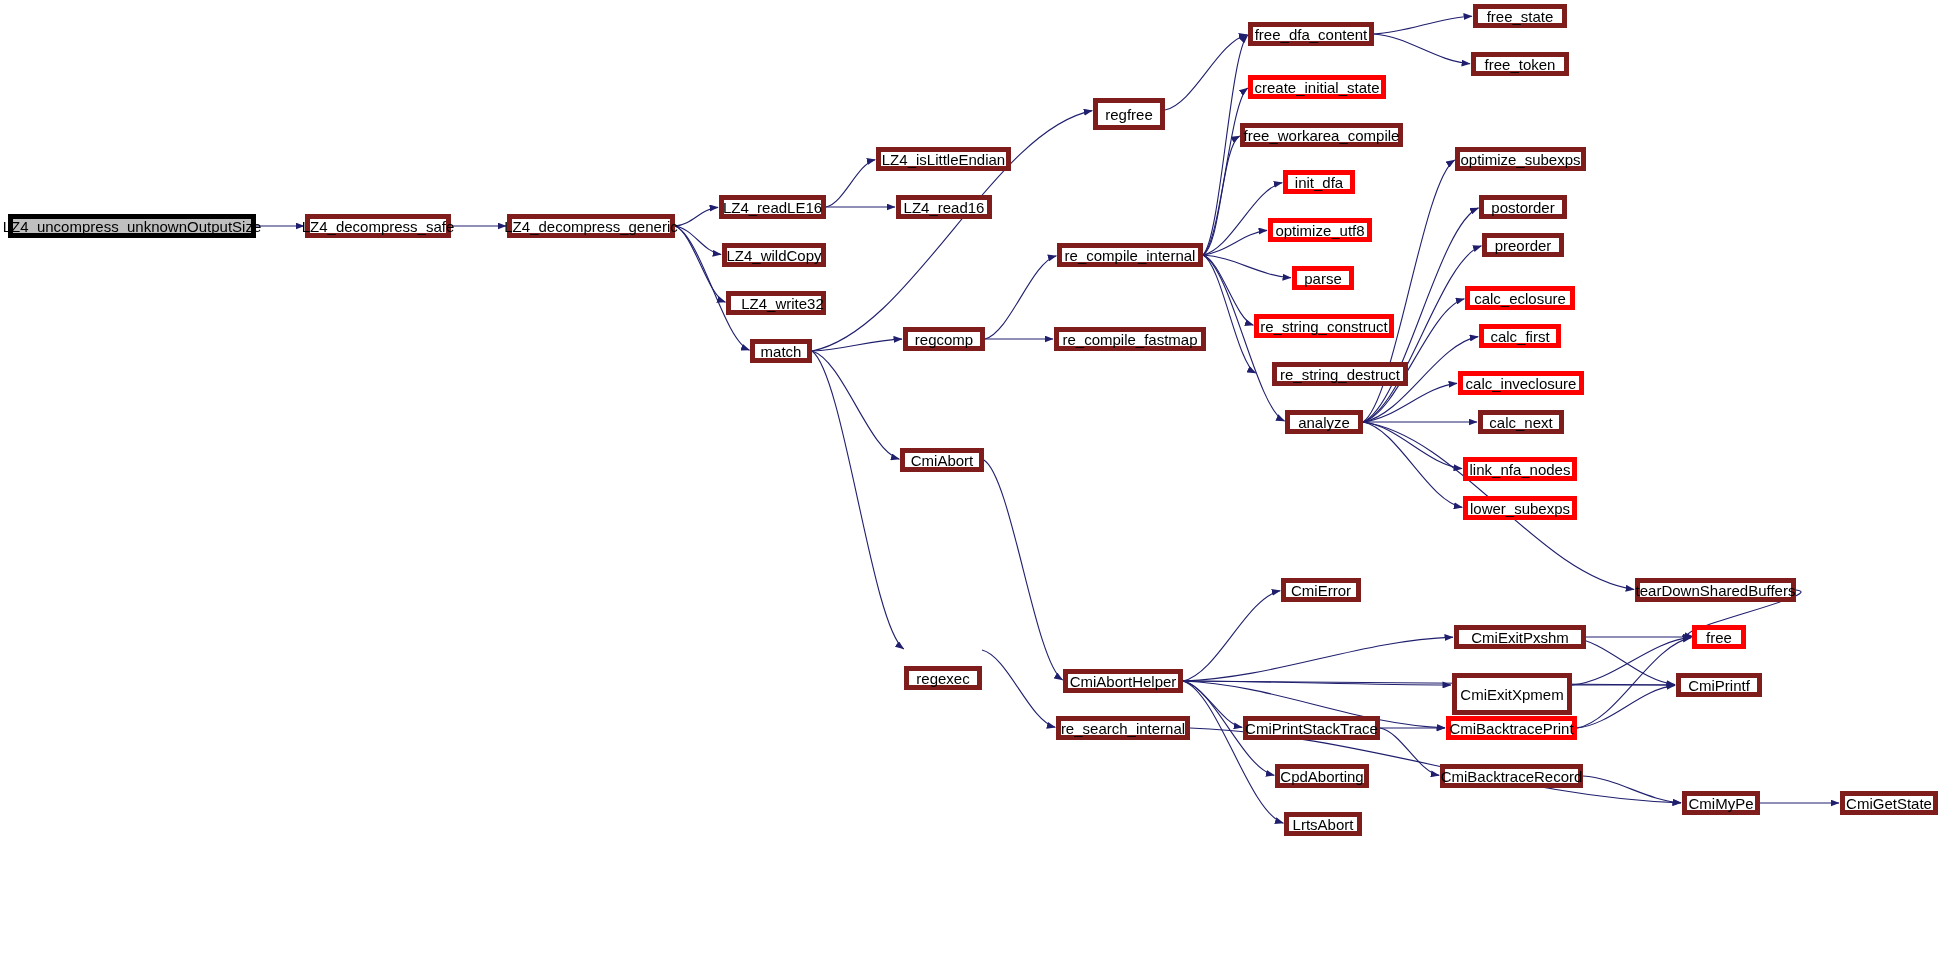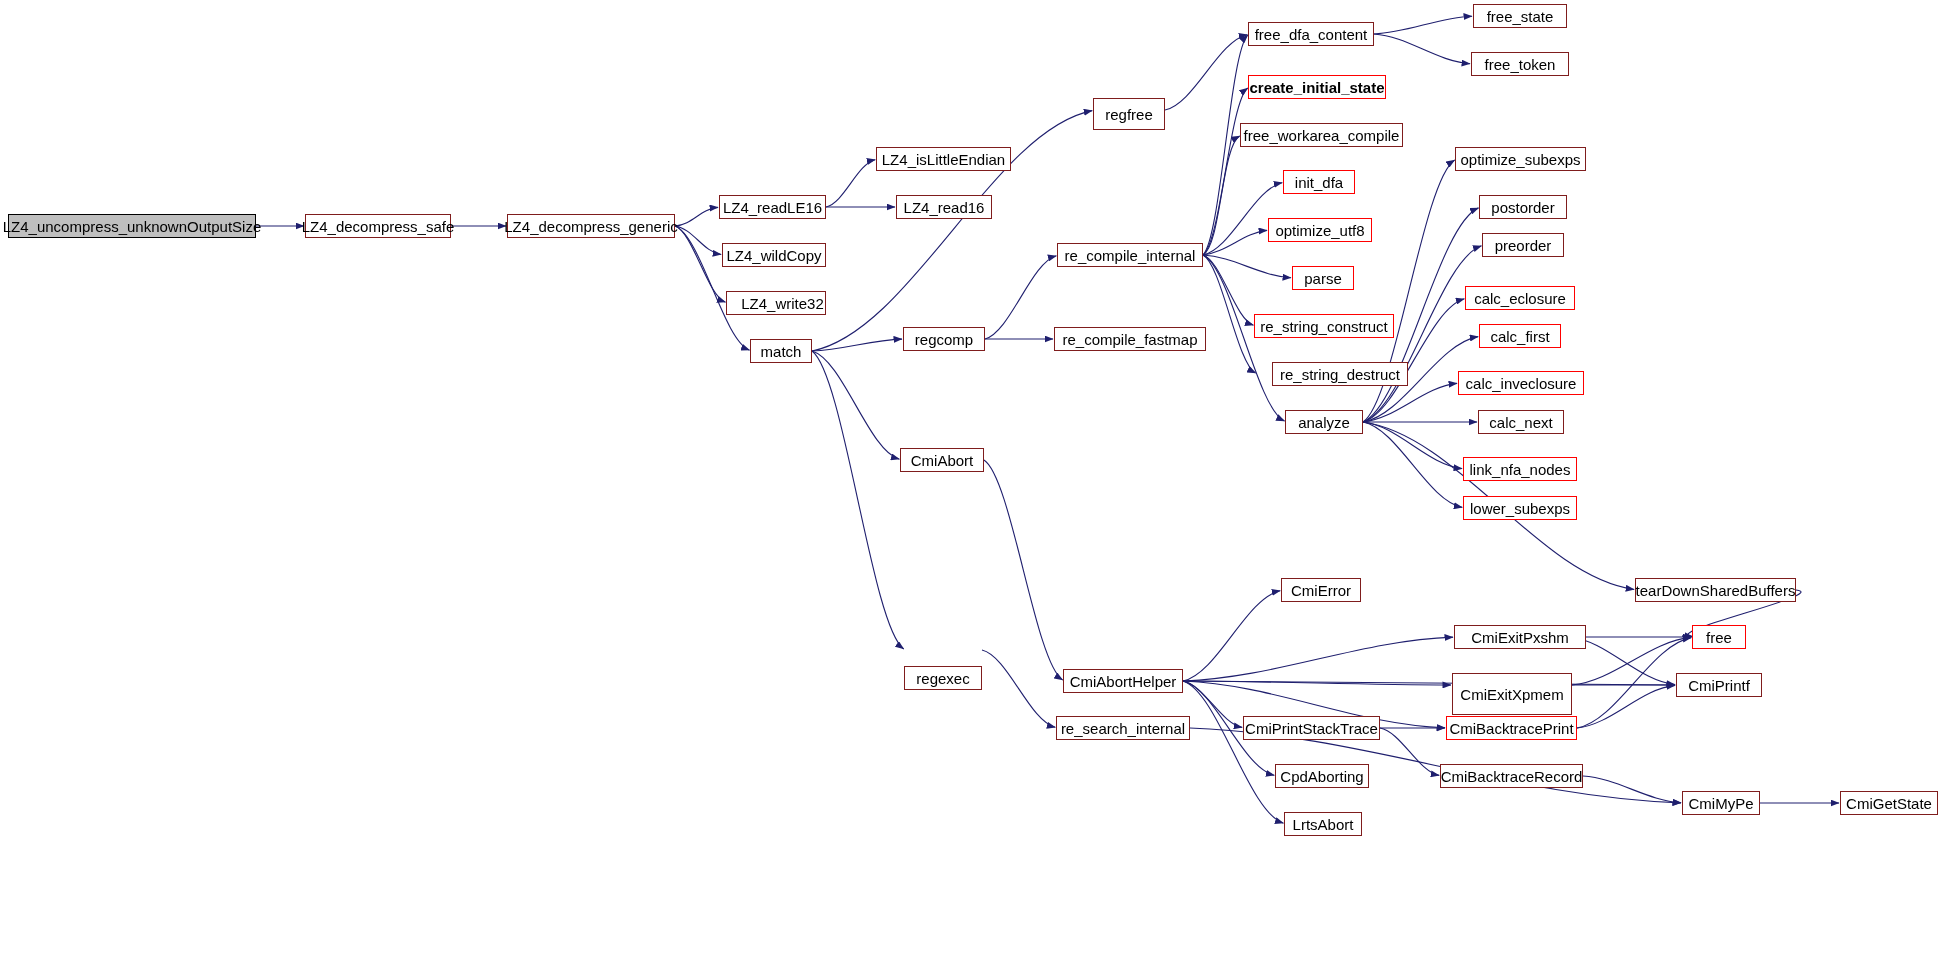--- a/index.html
+++ b/index.html
@@ -19,21 +19,21 @@
     position: absolute;
     left: 0;
     top: 0;
     width: 1941px;
     height: 963px;
     pointer-events: none;
   }
   .node {
     position: absolute;
     box-sizing: border-box;
-    border: 1px solid #7f1d1d;
+    border: 5px solid #7f1d1d;
     background: #ffffff;
     color: #000000;
     font-size: 15px;
     line-height: 1;
     display: flex;
     align-items: center;
     justify-content: center;
     white-space: nowrap;
     letter-spacing: 0px;
   }
@@ -128,21 +128,21 @@
       <div class="node" style="left: 896px; top: 195px; width: 96px; height: 24px;">LZ4_read16</div>
       <div class="node" style="left: 903px; top: 327px; width: 82px; height: 24px;">regcomp</div>
       <div class="node" style="left: 900px; top: 448px; width: 84px; height: 24px;">CmiAbort</div>
       <div class="node" style="left: 904px; top: 666px; width: 78px; height: 24px;">regexec</div>
       <div class="node" style="left: 1093px; top: 98px; width: 72px; height: 32px;">regfree</div>
       <div class="node" style="left: 1057px; top: 243px; width: 146px; height: 24px;">re_compile_internal</div>
       <div class="node" style="left: 1054px; top: 327px; width: 152px; height: 24px;">re_compile_fastmap</div>
       <div class="node" style="left: 1063px; top: 669px; width: 120px; height: 24px;">CmiAbortHelper</div>
       <div class="node" style="left: 1056px; top: 716px; width: 134px; height: 24px;">re_search_internal</div>
       <div class="node" style="left: 1248px; top: 22px; width: 126px; height: 24px;">free_dfa_content</div>
-      <div class="node red" style="left: 1248px; top: 75px; width: 138px; height: 24px; font-weight: bold;">create_initial_state</div>
+      <div class="node red" style="left: 1248px; top: 75px; width: 138px; height: 24px;">create_initial_state</div>
       <div class="node" style="left: 1240px; top: 123px; width: 163px; height: 24px;">free_workarea_compile</div>
       <div class="node red" style="left: 1283px; top: 170px; width: 72px; height: 24px;">init_dfa</div>
       <div class="node red" style="left: 1268px; top: 218px; width: 104px; height: 24px;">optimize_utf8</div>
       <div class="node red" style="left: 1292px; top: 266px; width: 62px; height: 24px;">parse</div>
       <div class="node red" style="left: 1254px; top: 314px; width: 140px; height: 24px;">re_string_construct</div>
       <div class="node" style="left: 1256px; top: 362px; width: 136px; height: 24px; margin-left: 16px;">re_string_destruct</div>
       <div class="node" style="left: 1285px; top: 410px; width: 78px; height: 24px;">analyze</div>
       <div class="node" style="left: 1473px; top: 4px; width: 94px; height: 24px;">free_state</div>
       <div class="node" style="left: 1471px; top: 52px; width: 98px; height: 24px;">free_token</div>
       <div class="node" style="left: 1455px; top: 147px; width: 131px; height: 24px;">optimize_subexps</div>

